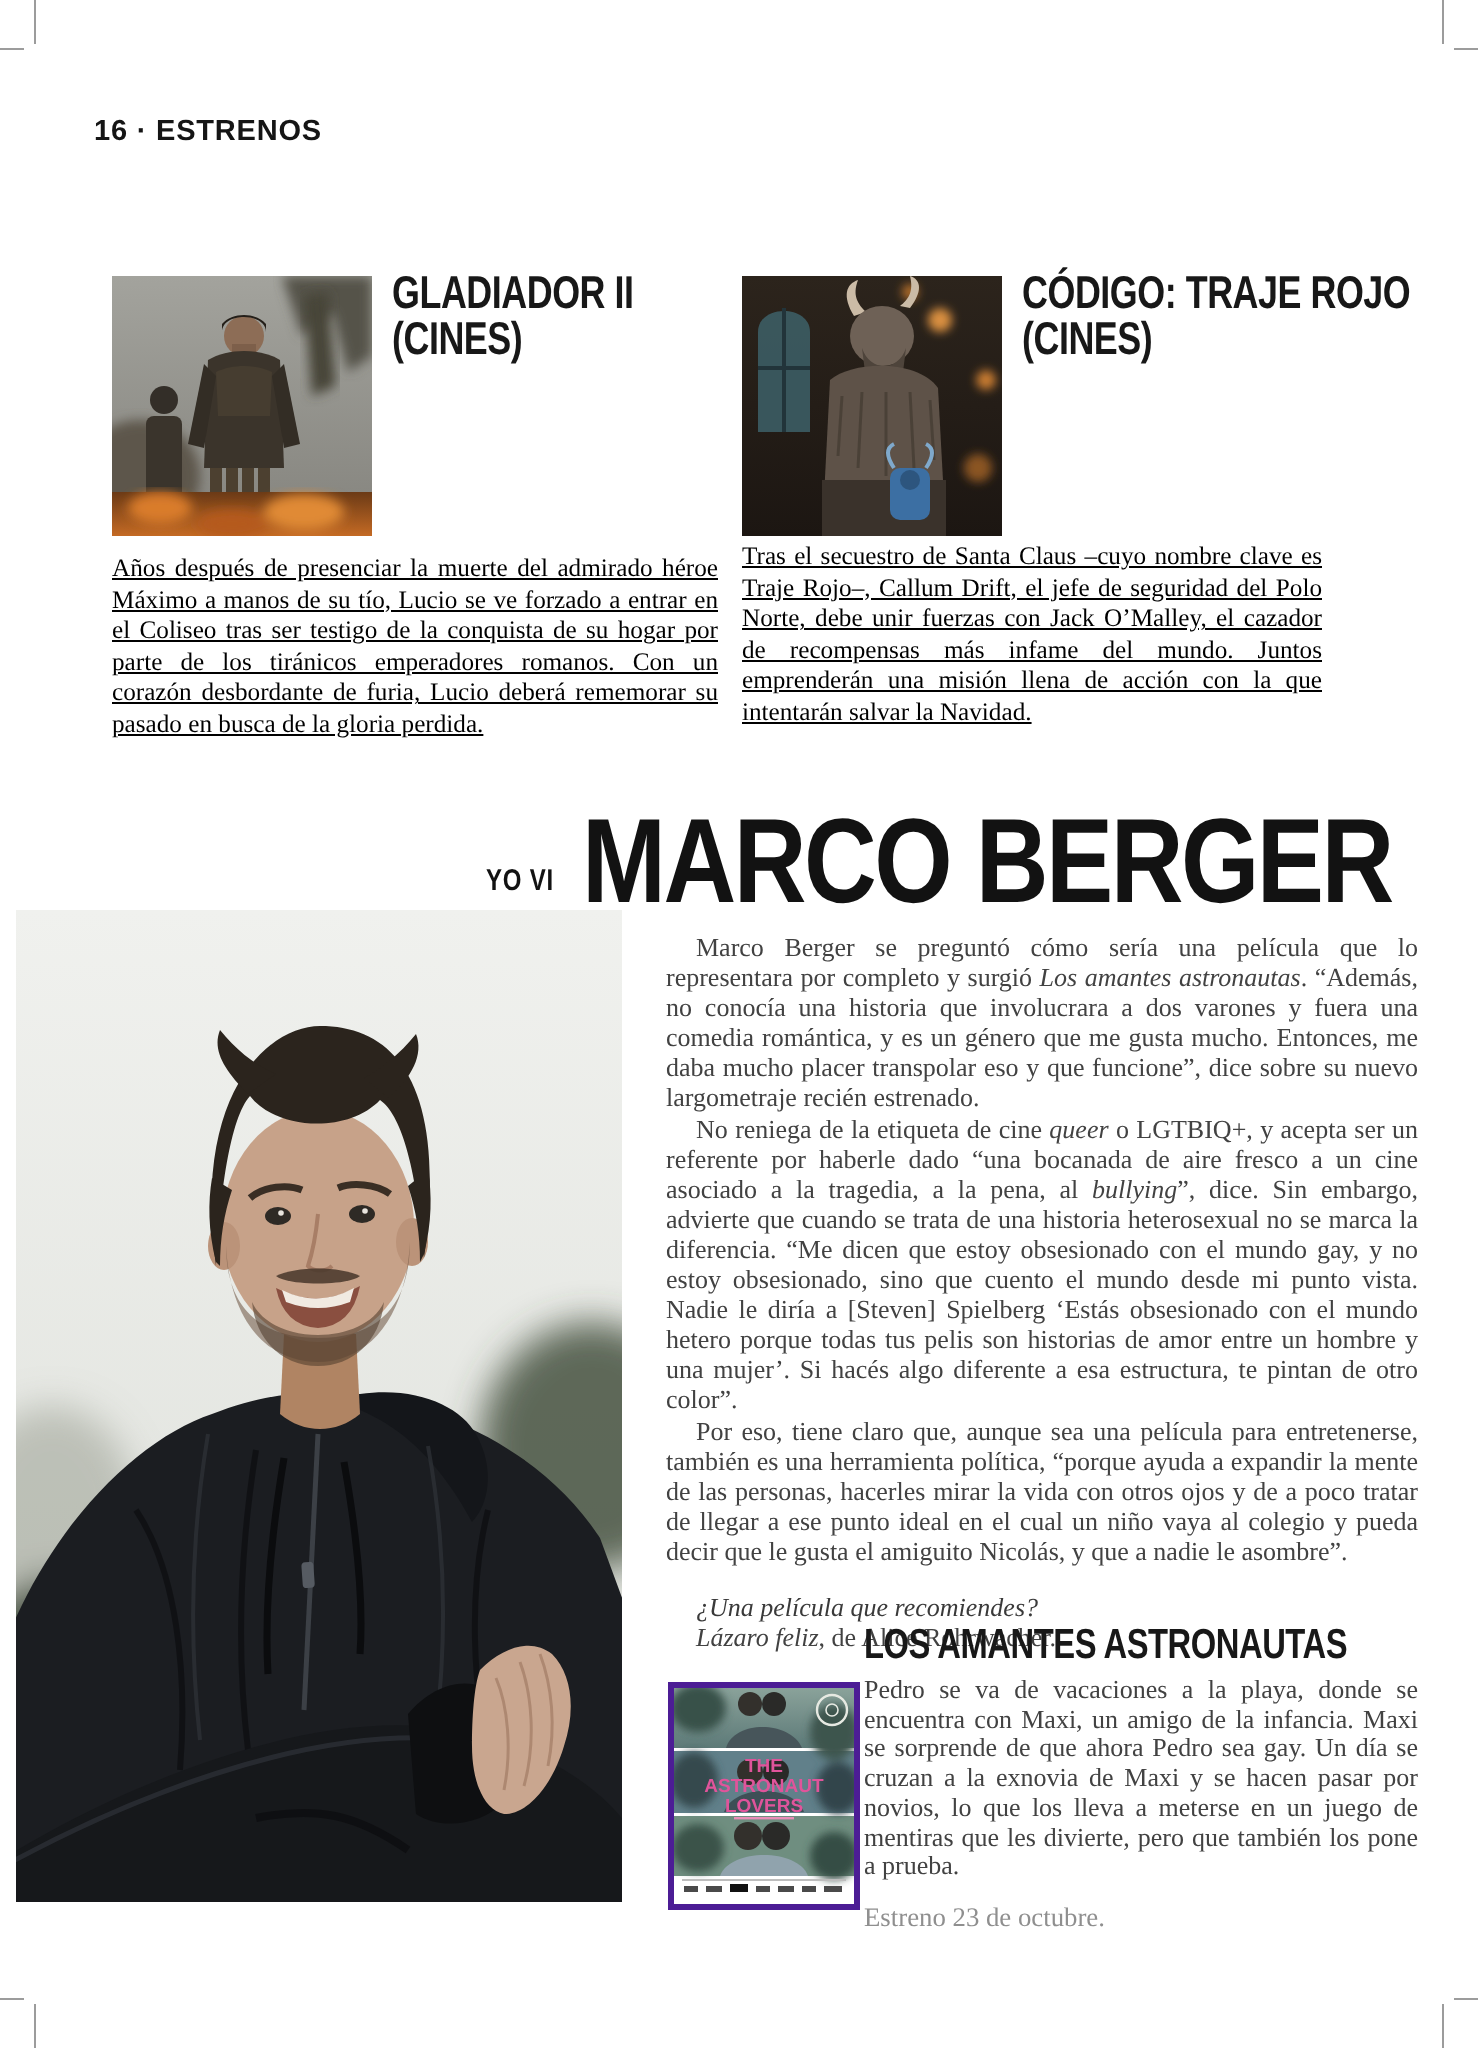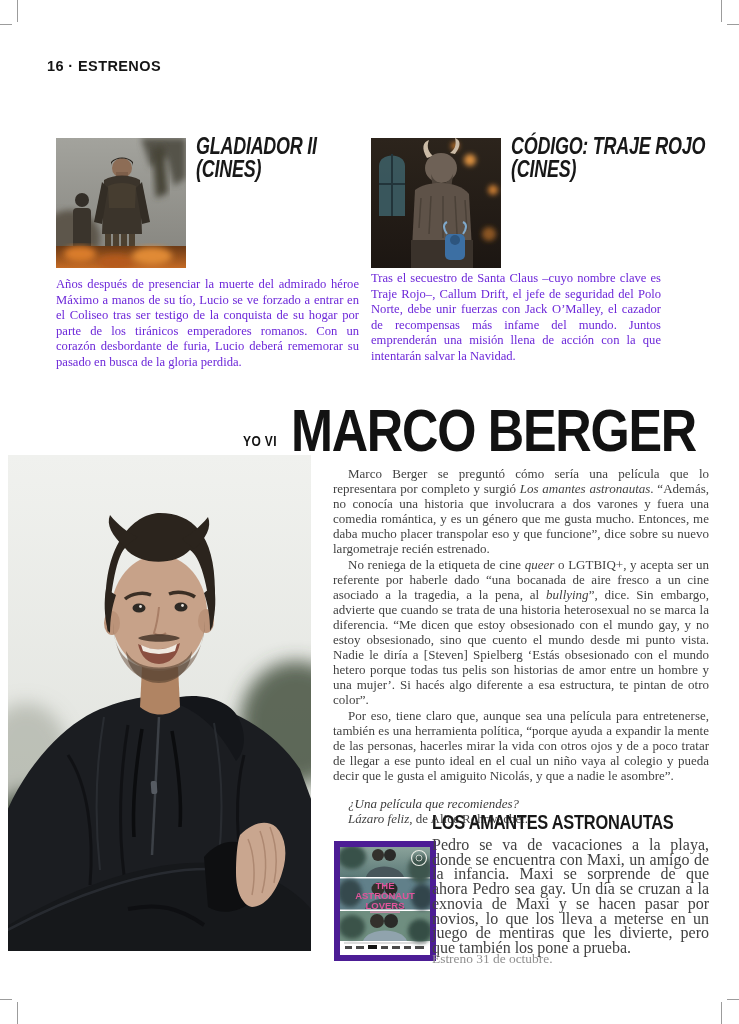--- a/index.html
+++ b/index.html
@@ -9,22 +9,22 @@
   .mark{position:absolute;background:#9c9c9c;}
   
   .hdr{position:absolute;left:47px;top:58px;font-family:"Liberation Sans",sans-serif;
        font-weight:bold;font-size:14.5px;letter-spacing:.4px;color:#151515;}
   
   .cond{display:inline-block;transform:scaleX(.78);transform-origin:0 60%;
         font-family:"Liberation Sans",sans-serif;font-weight:bold;color:#181818;
         white-space:nowrap;letter-spacing:-.3px;}
   .thumb{position:absolute;width:130px;height:130px;overflow:hidden;}
   .thumb svg{display:block;}
-  .mtitle{position:absolute;font-size:23px;line-height:23px;font-style:italic;}
-  .syn{position:absolute;font-size:12.6px;line-height:15.6px;text-align:justify;color:#6d28d9;}
+  .mtitle{position:absolute;font-size:23px;line-height:23px;}
+  .syn{position:absolute;font-size:12.6px;line-height:15.6px;text-align:justify;color:#000000;text-decoration:underline;}
   
   .kicker{position:absolute;left:243px;top:432px;font-family:"Liberation Sans",sans-serif;
           font-weight:bold;font-size:15px;color:#121212;transform:scaleX(.8);
           transform-origin:0 50%;letter-spacing:.5px;}
   .headline{position:absolute;left:291px;top:401px;font-family:"Liberation Sans",sans-serif;
             font-weight:bold;font-size:60px;line-height:60px;color:#121212;
             transform:scaleX(.84);transform-origin:0 0;letter-spacing:-1.5px;white-space:nowrap;}
   
   .portrait{position:absolute;left:8px;top:455px;width:303px;height:496px;overflow:hidden;}
   
@@ -32,22 +32,22 @@
              line-height:15.1px;text-align:justify;color:#424242;}
   .interview p{margin:0;text-indent:15px;}
   em{font-style:italic;}
   .qa{margin-top:13px;}
   .qa .q{font-weight:normal;font-style:italic;text-indent:15px;color:#3a3a3a;}
   .qa .a{text-indent:15px;}
   
   .feature{position:absolute;left:333px;top:811px;width:376px;height:170px;}
   .feature .ftitle{position:absolute;left:99px;top:0;font-size:21px;line-height:22px;}
   .poster{position:absolute;left:1px;top:30px;width:90px;height:108px;
-          border:6px solid #4c1d95;box-sizing:content-box;overflow:hidden;}
-  .ftext{position:absolute;left:99px;top:27px;width:277px;font-size:16px;
+          border:3px solid #4c1d95;box-sizing:content-box;overflow:hidden;}
+  .ftext{position:absolute;left:99px;top:27px;width:277px;font-size:13px;
          line-height:14.7px;text-align:justify;color:#424242;}
   .fdate{position:absolute;left:99px;top:140px;font-size:13.4px;color:#8f8f8f;}
 </style>
 </head>
 <body>
 
 <div class="page">
 
   <div class="mark" style="left:17px;top:0;width:1px;height:22px;"></div>
   <div class="mark" style="left:0;top:24px;width:12px;height:1px;"></div>
@@ -311,16 +311,16 @@
           <rect x="28" y="98" width="9" height="4" fill="#111"></rect>
           <rect x="41" y="99" width="7" height="3"></rect>
           <rect x="52" y="99" width="8" height="3"></rect>
           <rect x="64" y="99" width="7" height="3"></rect>
           <rect x="75" y="99" width="9" height="3"></rect>
         </g>
         <rect x="4" y="95.5" width="82" height="1" fill="#bdbdbd"></rect>
       </svg>
     </div>
     <div class="ftext">Pedro se va de vacaciones a la playa, donde se encuentra con Maxi, un amigo de la infancia. Maxi se sorprende de que ahora Pedro sea gay. Un día se cruzan a la exnovia de Maxi y se hacen pasar por novios, lo que los lleva a meterse en un juego de mentiras que les divierte, pero que también los pone a prueba.</div>
-    <div class="fdate">Estreno 31 de octubre.</div>
+    <div class="fdate">Estreno 23 de octubre.</div>
   </div>
 
 </div>
 
 </body></html>

